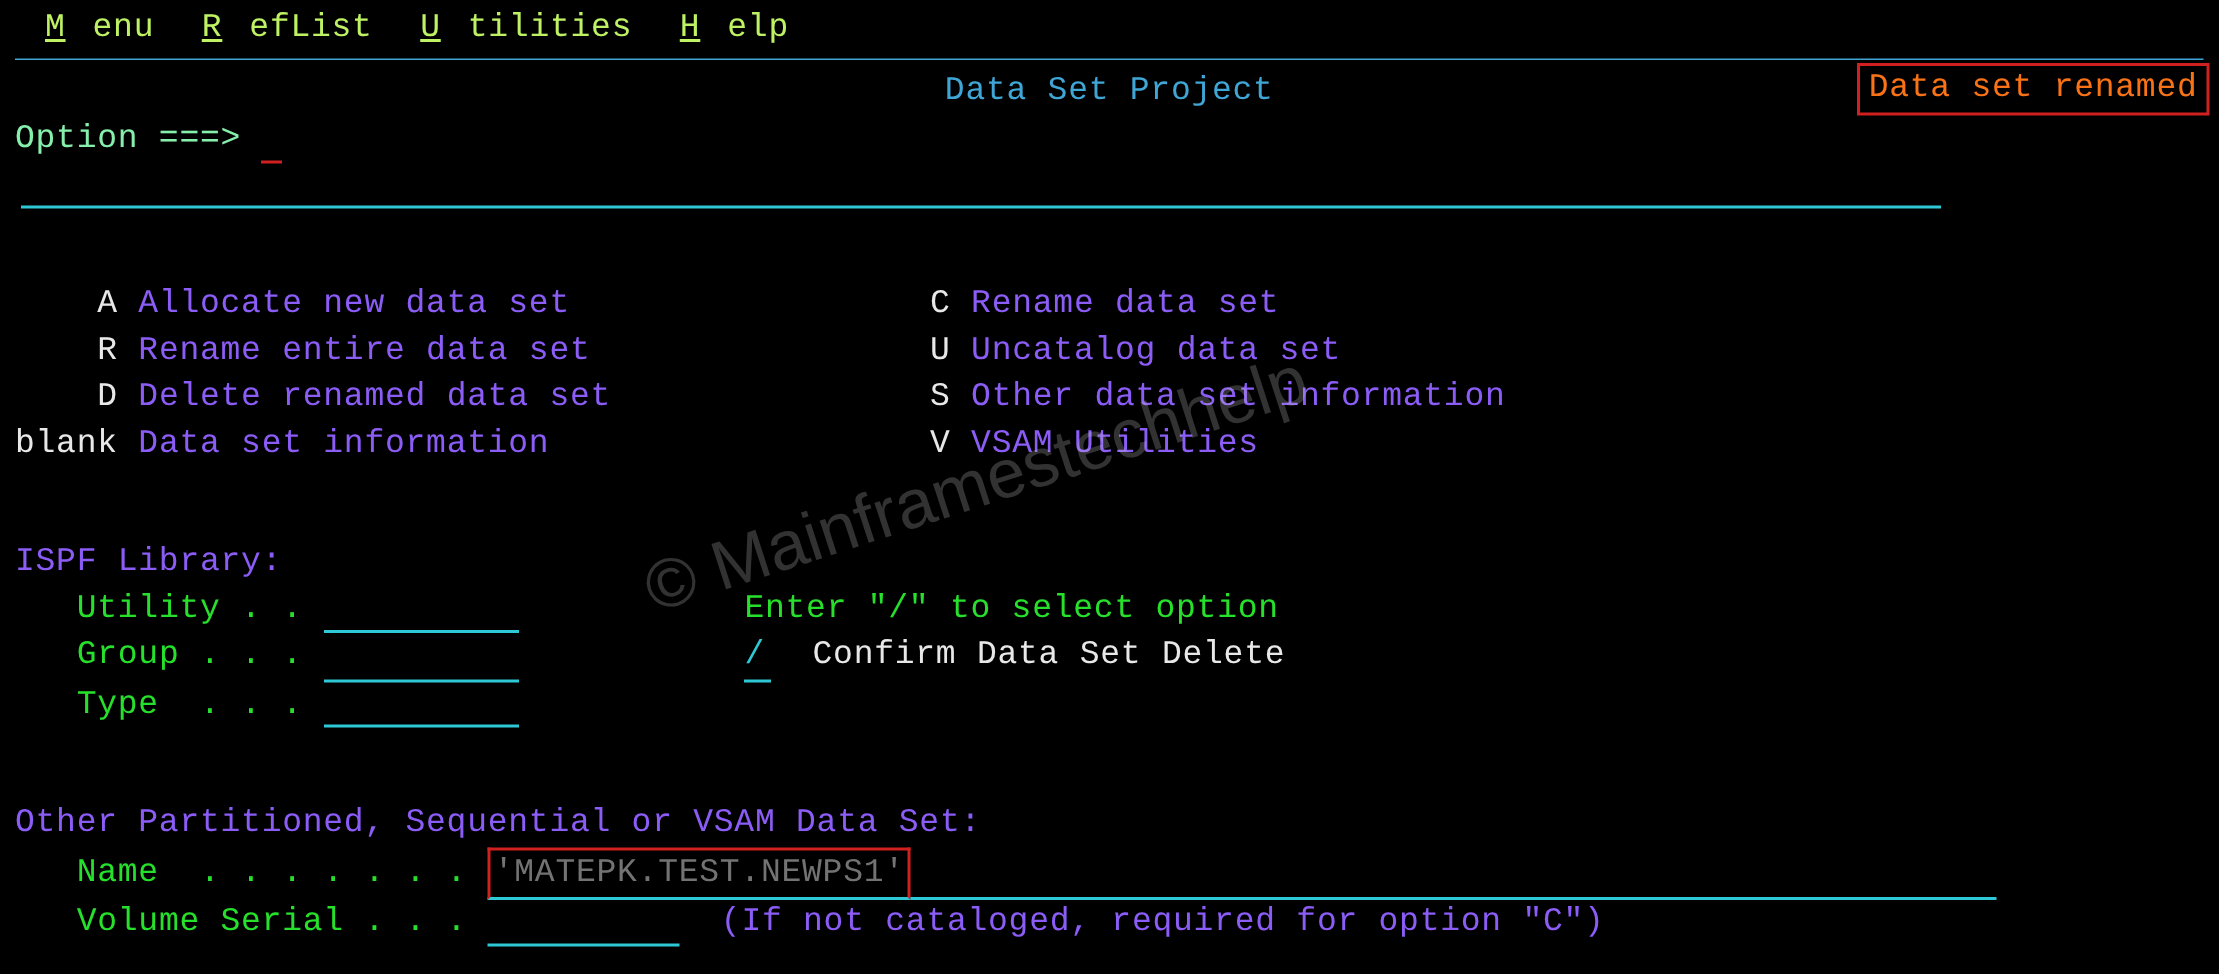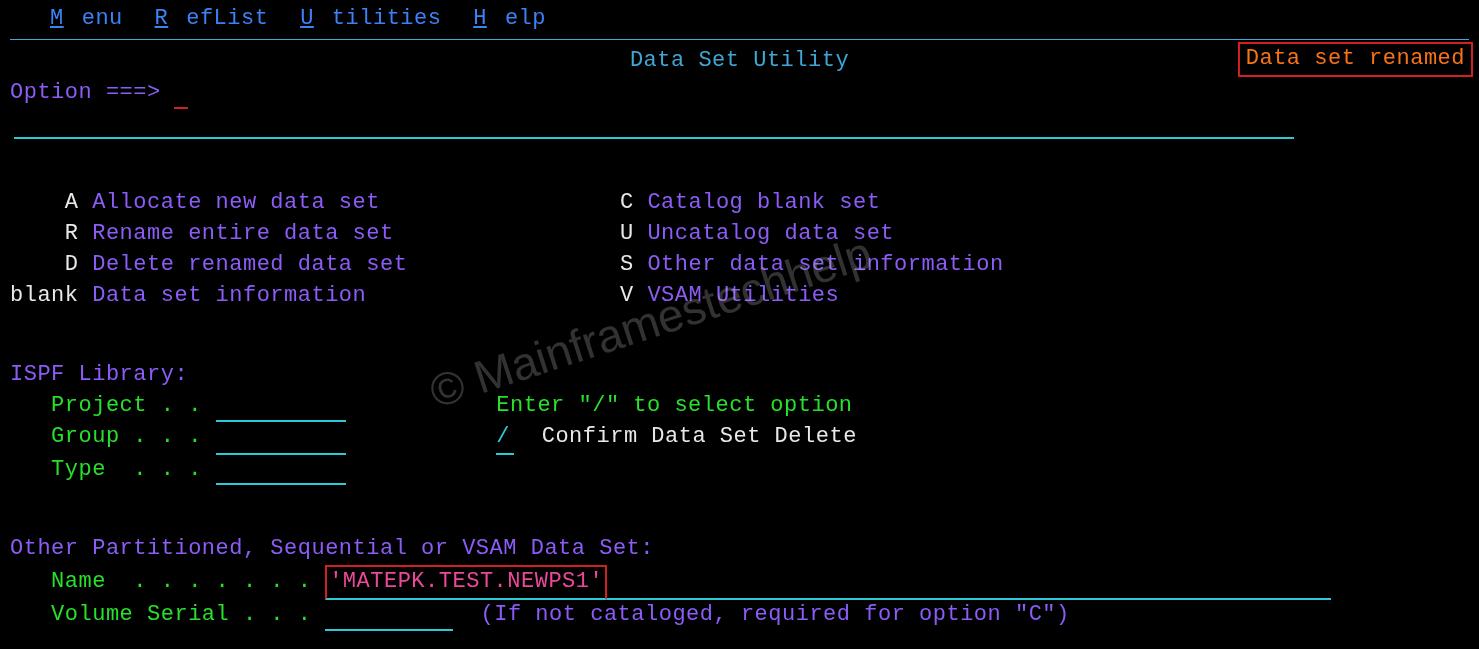--- a/index.html
+++ b/index.html
@@ -14,22 +14,21 @@
     overflow: hidden;
     position: relative;
     letter-spacing: 0.5px;
   }
   .white { color: #e8e8e8; }
   .cyan { color: #8b5cf6; }
   .green { color: #26e02b; }
   .ul { text-decoration: underline; }
   .menubar {
     padding: 4px 30px 0 30px;
-    color: #3b82f6;
-    margin-left: 20px;
+    color: #bef264;
   }
   .menubar span { margin-right: 18px; cursor: pointer; }
   .hr-top {
     border: none;
     border-top: 1px solid #3fa6d6;
     margin: 4px 10px 0 10px;
   }
   .titlebar {
     position: relative;
     margin-top: 6px;
@@ -44,21 +43,21 @@
   }
   .status {
     color: #f97316;
     border: 2px solid #d02020;
     padding: 0 6px;
     position: absolute;
     right: 6px;
     top: -4px;
   }
   .optionline {
-    color: #8b5cf6;
+    color: #86efac;
     padding: 0 10px;
     margin-top: -2px;
   }
   .option-underline {
     display: inline-block;
     border-bottom: 2px solid #2fc8d6;
     width: 1280px;
     vertical-align: bottom;
     margin-left: 4px;
   }
@@ -92,21 +91,21 @@
   .wname { width: 724px; }
   .wvol { width: 128px; }
   .checkbox-ul {
     color: #2fc8d6;
     border-bottom: 2px solid #2fc8d6;
     display: inline-block;
     width: 18px;
     text-align: left;
   }
   .name-box {
-    color: #ec4899;
+    color: #737373;
     border: 2px solid #d02020;
     display: inline-block;
     padding: 0 2px;
     border-bottom-color: #d02020;
   }
   .name-underline {
     border-bottom: 2px solid #2fc8d6;
   }
   .watermark {
     position: absolute;
@@ -125,45 +124,45 @@
 
 <div class="menubar">
   <span><span class="ul">M</span>enu</span>
   <span><span class="ul">R</span>efList</span>
   <span><span class="ul">U</span>tilities</span>
   <span><span class="ul">H</span>elp</span>
 </div>
 <hr class="hr-top">
 
 <div class="titlebar">
-  <div class="title">Data Set Utility</div>
+  <div class="title">Data Set Project</div>
   <div class="status">Data set renamed</div>
 </div>
 
 <div class="optionline">
   <span>Option ===&gt;</span>
   <span><span class="red-tick"></span><span class="option-underline"></span></span>
 </div>
 
 <div class="cols">
   <div class="col col1">
 <span class="white">    A </span><span class="cyan">Allocate new data set</span>
 <span class="white">    R </span><span class="cyan">Rename entire data set</span>
 <span class="white">    D </span><span class="cyan">Delete renamed data set</span>
 <span class="white">blank </span><span class="cyan">Data set information</span></div>
   <div class="col">
-<span class="white">C </span><span class="cyan">Catalog blank set</span>
+<span class="white">C </span><span class="cyan">Rename data set</span>
 <span class="white">U </span><span class="cyan">Uncatalog data set</span>
 <span class="white">S </span><span class="cyan">Other data set information</span>
 <span class="white">V </span><span class="cyan">VSAM Utilities</span></div>
 </div>
 
 <div class="block" style="margin-top:18px">
 <span class="cyan">ISPF Library:</span>
-<span class="green">   </span><span class="green">Project . .</span><span> </span><span class="input-ul wproj"></span><span>           </span><span class="green">Enter "/" to select option</span>
+<span class="green">   </span><span class="green">Utility . .</span><span> </span><span class="input-ul wproj"></span><span>           </span><span class="green">Enter "/" to select option</span>
 <span class="green">   </span><span class="green">Group . . .</span><span> </span><span class="input-ul wgroup"></span><span>           </span><span class="checkbox-ul">/</span><span class="white">  </span><span class="white">Confirm Data Set Delete</span>
 <span class="green">   </span><span class="green">Type  . . .</span><span> </span><span class="input-ul wtype"></span>
 </div>
 
 <div class="block" style="margin-top:18px">
 <span class="cyan">Other Partitioned, Sequential or VSAM Data Set:</span>
 <span class="green">   </span><span class="green">Name  . . . . . . .</span><span> </span><span class="name-box name-underline">'MATEPK.TEST.NEWPS1'</span><span class="input-ul wname"></span>
 <span class="green">   </span><span class="green">Volume Serial . . .</span><span> </span><span class="input-ul wvol"></span><span class="cyan">  </span><span class="cyan">(If not cataloged, required for option "C")</span>
 </div>
 

